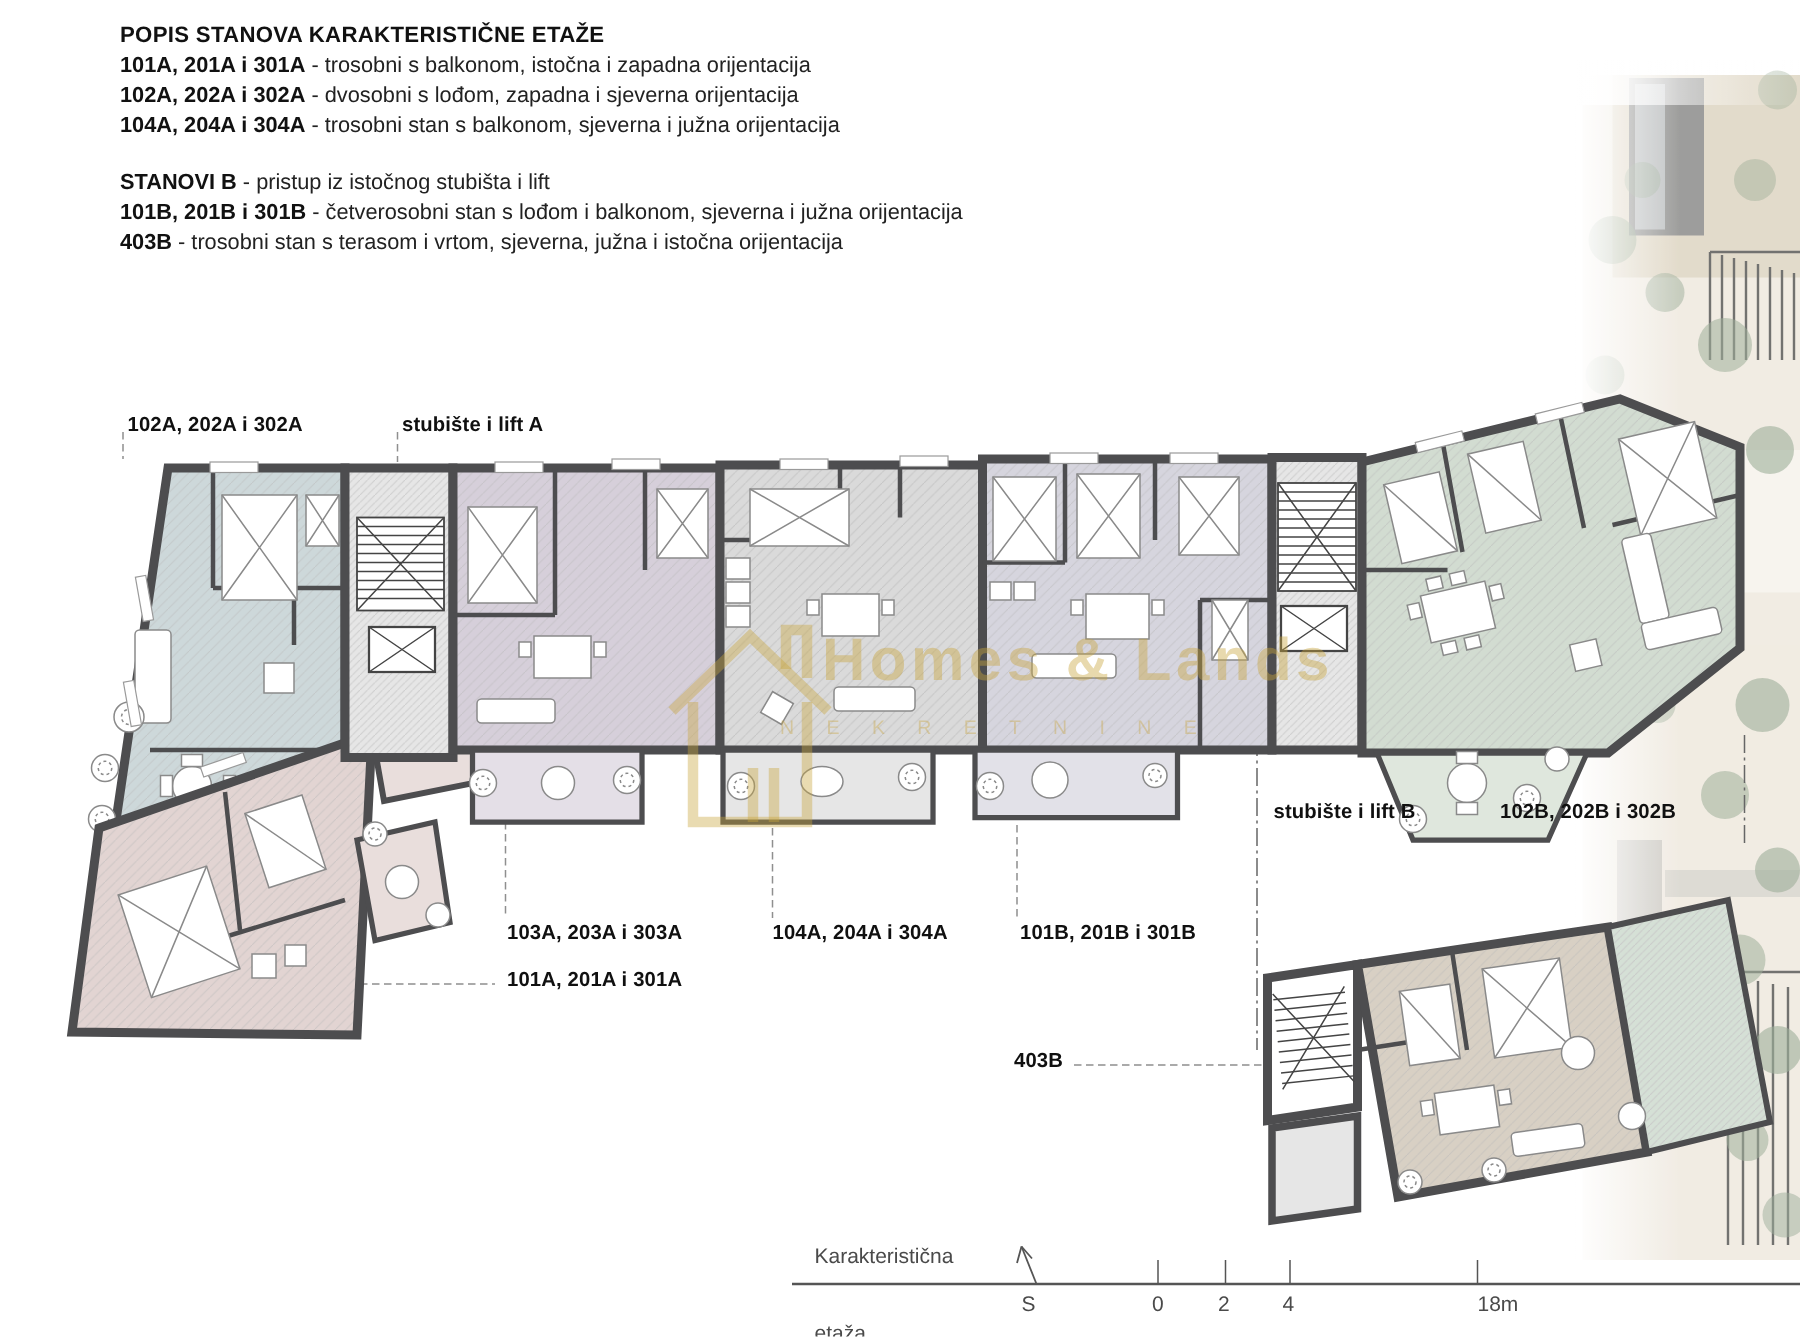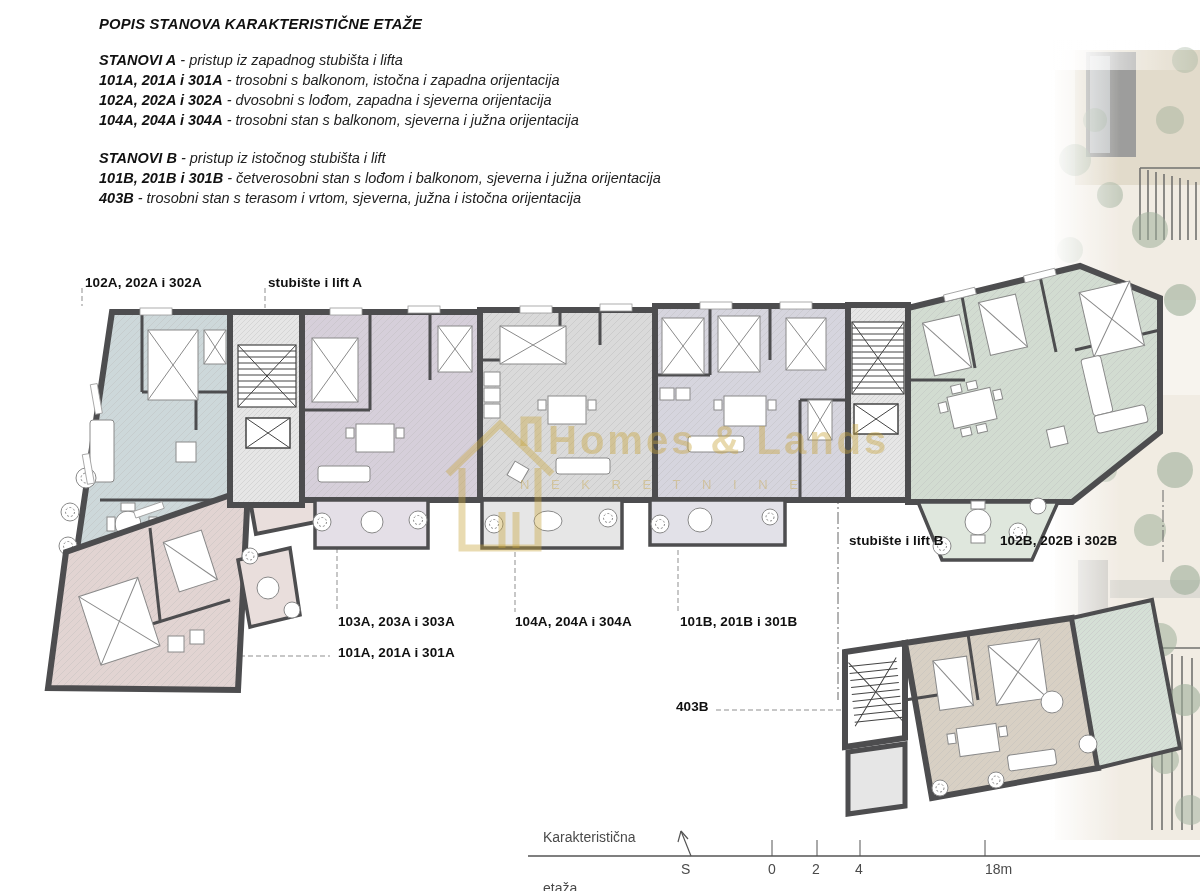--- a/index.html
+++ b/index.html
@@ -2,21 +2,21 @@
 <html><head>
 <meta charset="utf-8">
 <style>
   html,body{margin:0;padding:0;}
   body{
     width:1200px;height:891px;position:relative;background:#ffffff;
     font-family:"Liberation Sans",sans-serif;overflow:hidden;
   }
   #plan-svg{position:absolute;left:0;top:0;}
   
-  .legend{position:absolute;left:99px;top:14px;color:#222;font-size:14.5px;line-height:20px;font-style:italic;}
+  .legend{position:absolute;left:80px;top:14px;color:#222;font-size:14.5px;line-height:20px;}
   .legend .t{font-weight:bold;font-size:14.8px;letter-spacing:.2px;color:#111;}
   .legend .grp-h{margin-top:16px;}
   .legend .b{font-weight:bold;color:#111;}
   .legend .items{}
   .legend .grp-b{margin-top:18px;}
   
   .plabel{position:absolute;font-size:13.5px;font-weight:bold;color:#101010;white-space:nowrap;letter-spacing:.1px;}
   
   .sbar{position:absolute;font-size:14px;color:#4a4a4a;white-space:nowrap;text-align:center;}
   
@@ -385,23 +385,20 @@
     <path d="M448 474 L500 424 L552 474"></path>
     <path d="M462 468 V548 H538 V468"></path>
     <path d="M524 446 V420 H538 V452"></path>
     <path d="M502 548 V512 M516 548 V512"></path>
   </g>
 </svg>
 
 <div class="legend">
   <div class="t">POPIS STANOVA KARAKTERISTIČNE ETAŽE</div>
 
-  <div class="grp-h">
-    <span class="b">STANOVI A</span><span> - pristup iz zapadnog stubišta i lifta</span>
-  </div>
   <div class="items">
     <div><span class="b">101A, 201A i 301A</span><span> - trosobni s balkonom, istočna i zapadna orijentacija</span></div>
     <div><span class="b">102A, 202A i 302A</span><span> - dvosobni s lođom, zapadna i sjeverna orijentacija</span></div>
     <div><span class="b">104A, 204A i 304A</span><span> - trosobni stan s balkonom, sjeverna i južna orijentacija</span></div>
   </div>
 
   <div class="grp-h grp-b">
     <span class="b">STANOVI B</span><span> - pristup iz istočnog stubišta i lift</span>
   </div>
   <div class="items">

